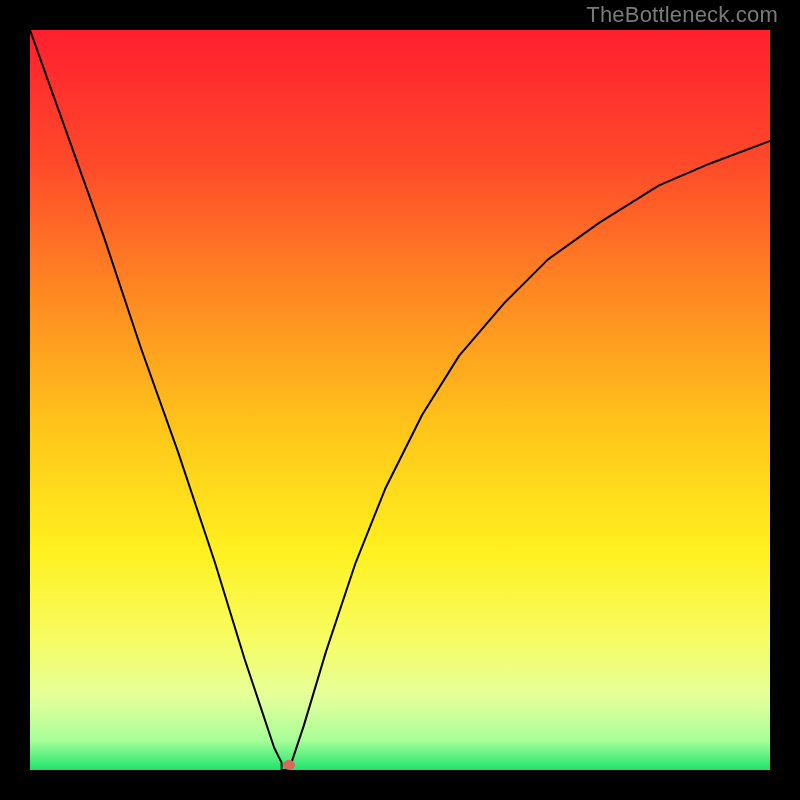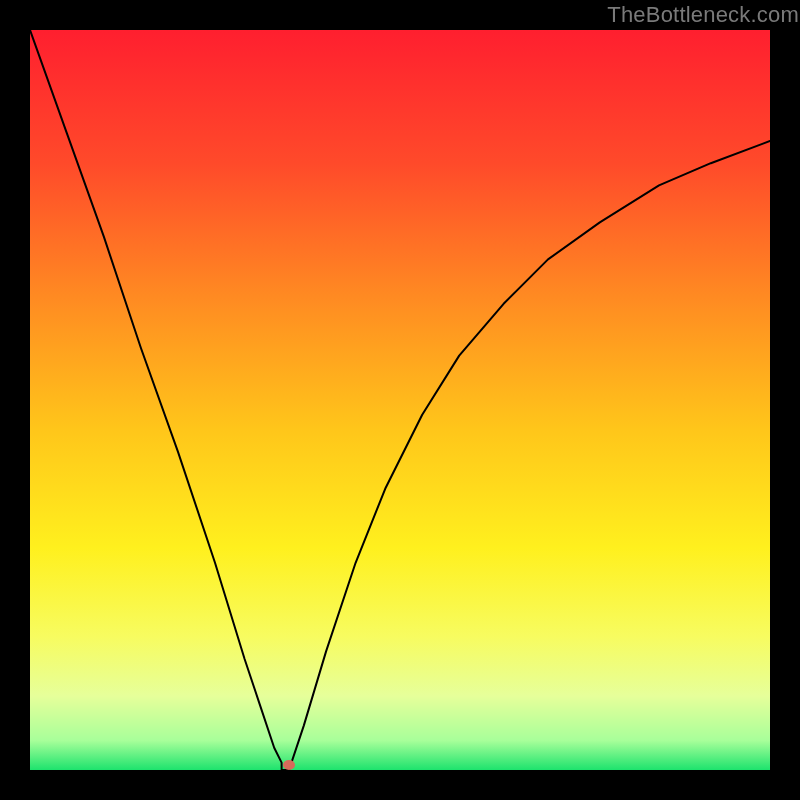--- a/index.html
+++ b/index.html
@@ -13,21 +13,21 @@
   }
   .outer {
     position: relative;
     width: 800px;
     height: 800px;
     background: #000;
   }
   .watermark {
     position: absolute;
     top: 2px;
-    right: 1px;
+    right: 22px;
     font-size: 22px;
     color: #7a7a7a;
     font-weight: 500;
     letter-spacing: 0.2px;
     user-select: none;
   }
   .plot-area {
     position: absolute;
     left: 30px;
     top: 30px;

